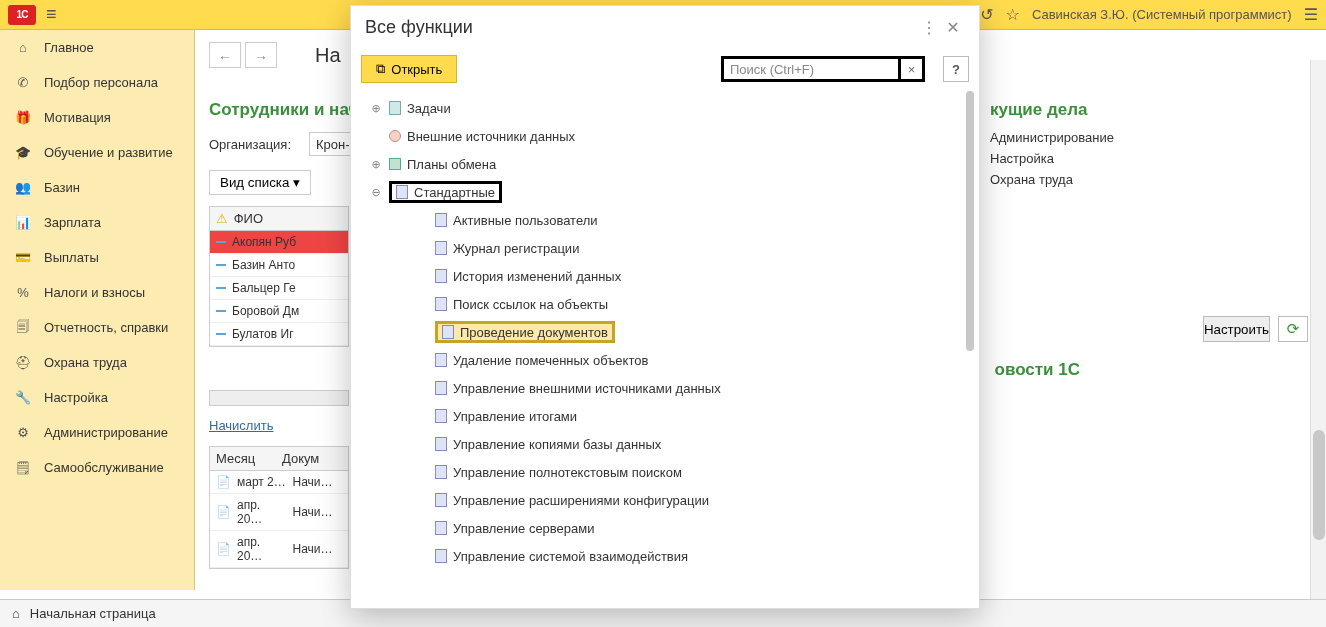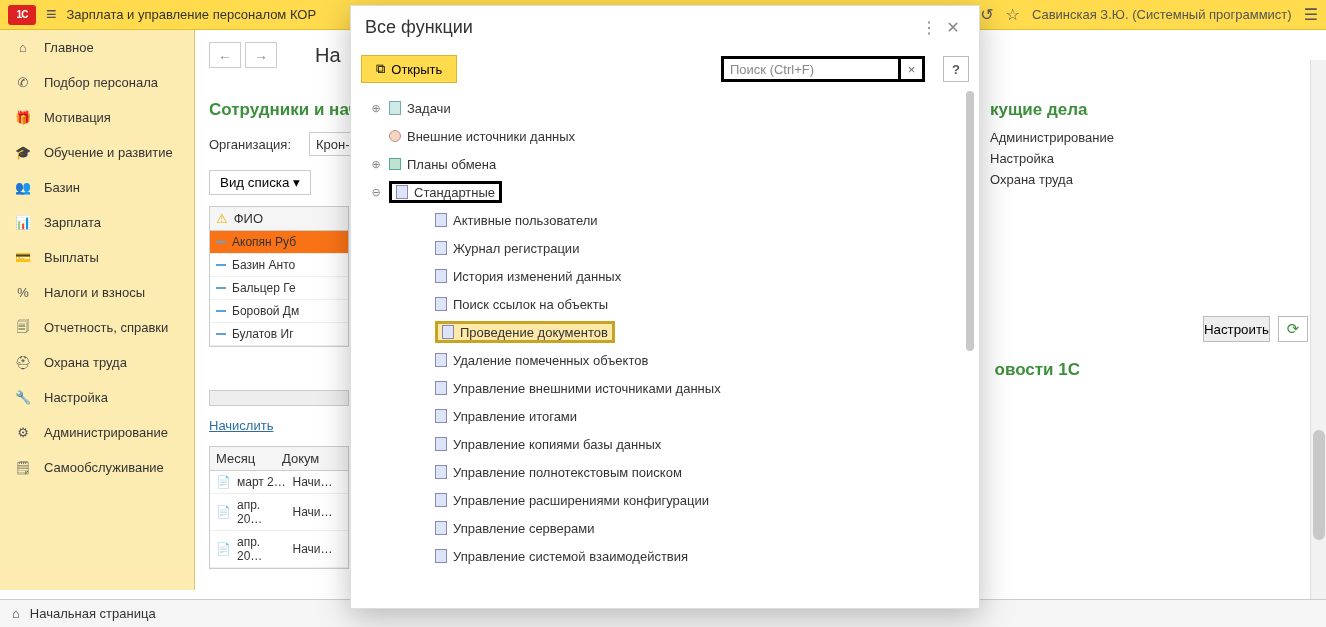--- a/index.html
+++ b/index.html
@@ -31,21 +31,21 @@
   .bg-nav-btn { width:32px; height:26px; border:1px solid #ccc; background:#fff; display:flex; align-items:center; justify-content:center; font-size:14px; color:#888; }
   .bg-title { position:absolute; top:14px; left:120px; font-size:20px; }
   .bg-section-title { position:absolute; top:70px; left:14px; color:#3c8f3c; font-size:17px; font-weight:bold; }
   .bg-org-row { position:absolute; top:102px; left:14px; display:flex; align-items:center; gap:18px; }
   .bg-org-sel { border:1px solid #ccc; padding:2px 6px; height:24px; display:flex; align-items:center; }
   .bg-view-row { position:absolute; top:140px; left:14px; }
   .bg-view-btn { border:1px solid #ccc; background:#fff; padding:4px 10px; }
   .bg-table { position:absolute; top:176px; left:14px; width:140px; border:1px solid #ccc; }
   .bg-th { background:#f5f5f5; border-bottom:1px solid #ccc; padding:4px 6px; display:flex; align-items:center; gap:6px; }
   .bg-tr { padding:4px 6px; border-bottom:1px solid #eee; display:flex; align-items:center; gap:6px; font-size:12px; }
-  .bg-tr.sel { background:#f97316;align-items:center; }
+  .bg-tr.sel { background:#ef4444;align-items:center; }
   .bg-link { position:absolute; top:388px; left:14px; color:#2e6da4; text-decoration:underline; cursor:pointer; }
   .bg-table2 { position:absolute; top:416px; left:14px; border:1px solid #ccc; width:140px; }
   .bg-scroll { position:absolute; top:360px; left:14px; width:140px; height:16px; background:#eee; border:1px solid #ccc; }
 
   
   .right-col { position:absolute; top:70px; right:16px; width:320px; }
   .right-title { color:#3c8f3c; font-size:17px; font-weight:bold; margin-bottom:10px; }
   .right-links div { margin:6px 0; color:#333; }
   .right-actions { position:absolute; top:286px; right:18px; display:flex; gap:8px; }
   .btn-plain { border:1px solid #bbb; background:#eee; padding:4px 0; }
@@ -85,21 +85,20 @@
   .ico-plan { width:12px; height:12px; border:1px solid #5a9; background:#bfe3d0; }
   .dash { width:10px; height:2px; background: #5ea2d8; }
   .warn-ico { color:#e2b100; }
 </style>
 </head>
 <body>
 
 <div class="topbar">
   <span class="logo">1C</span>
   <span class="hamburger">≡</span>
-  <span class="app-title">Зарплата и управление персоналом КОР</span>
   <span class="top-spacer"></span>
   <div class="top-right">
     <span class="ico">↺</span>
     <span class="ico">☆</span>
     <span class="user-name">Савинская З.Ю. (Системный программист)</span>
     <span class="ico">☰</span>
   </div>
 </div>
 
 <div class="sidebar" id="sidebar">

